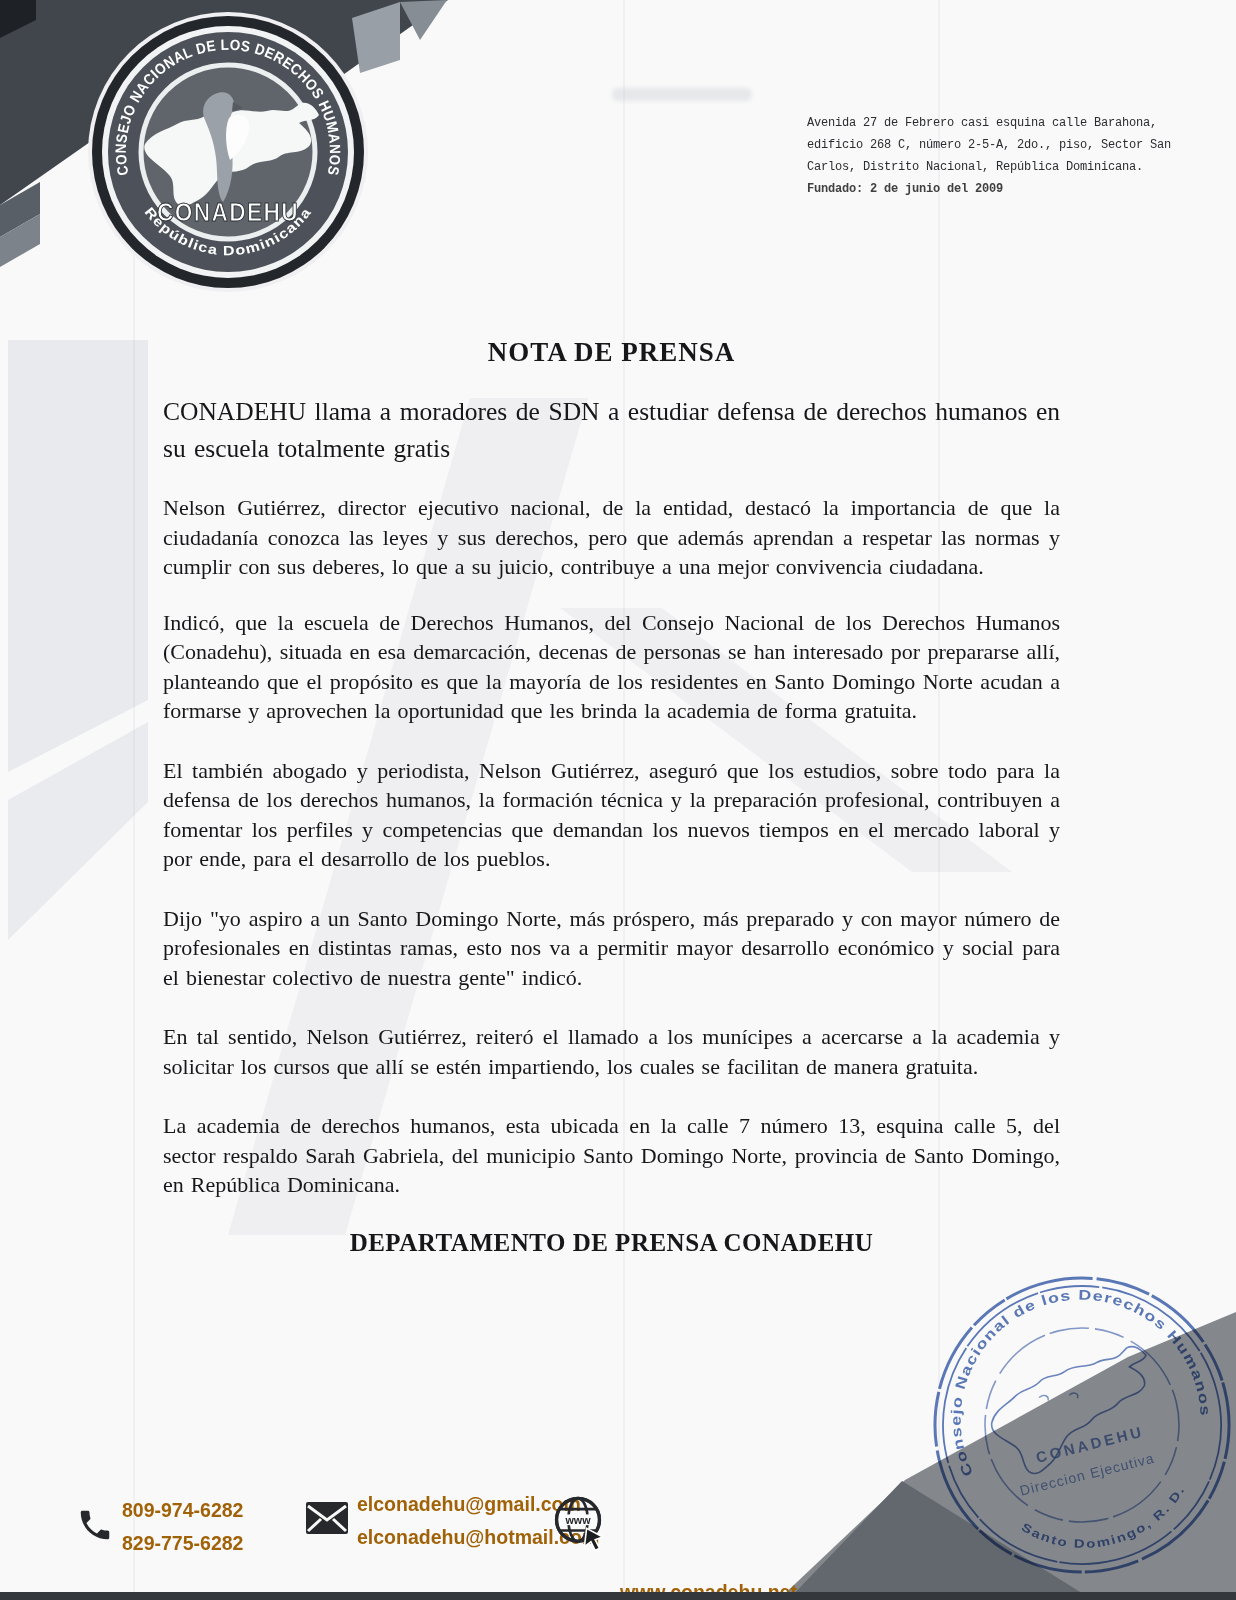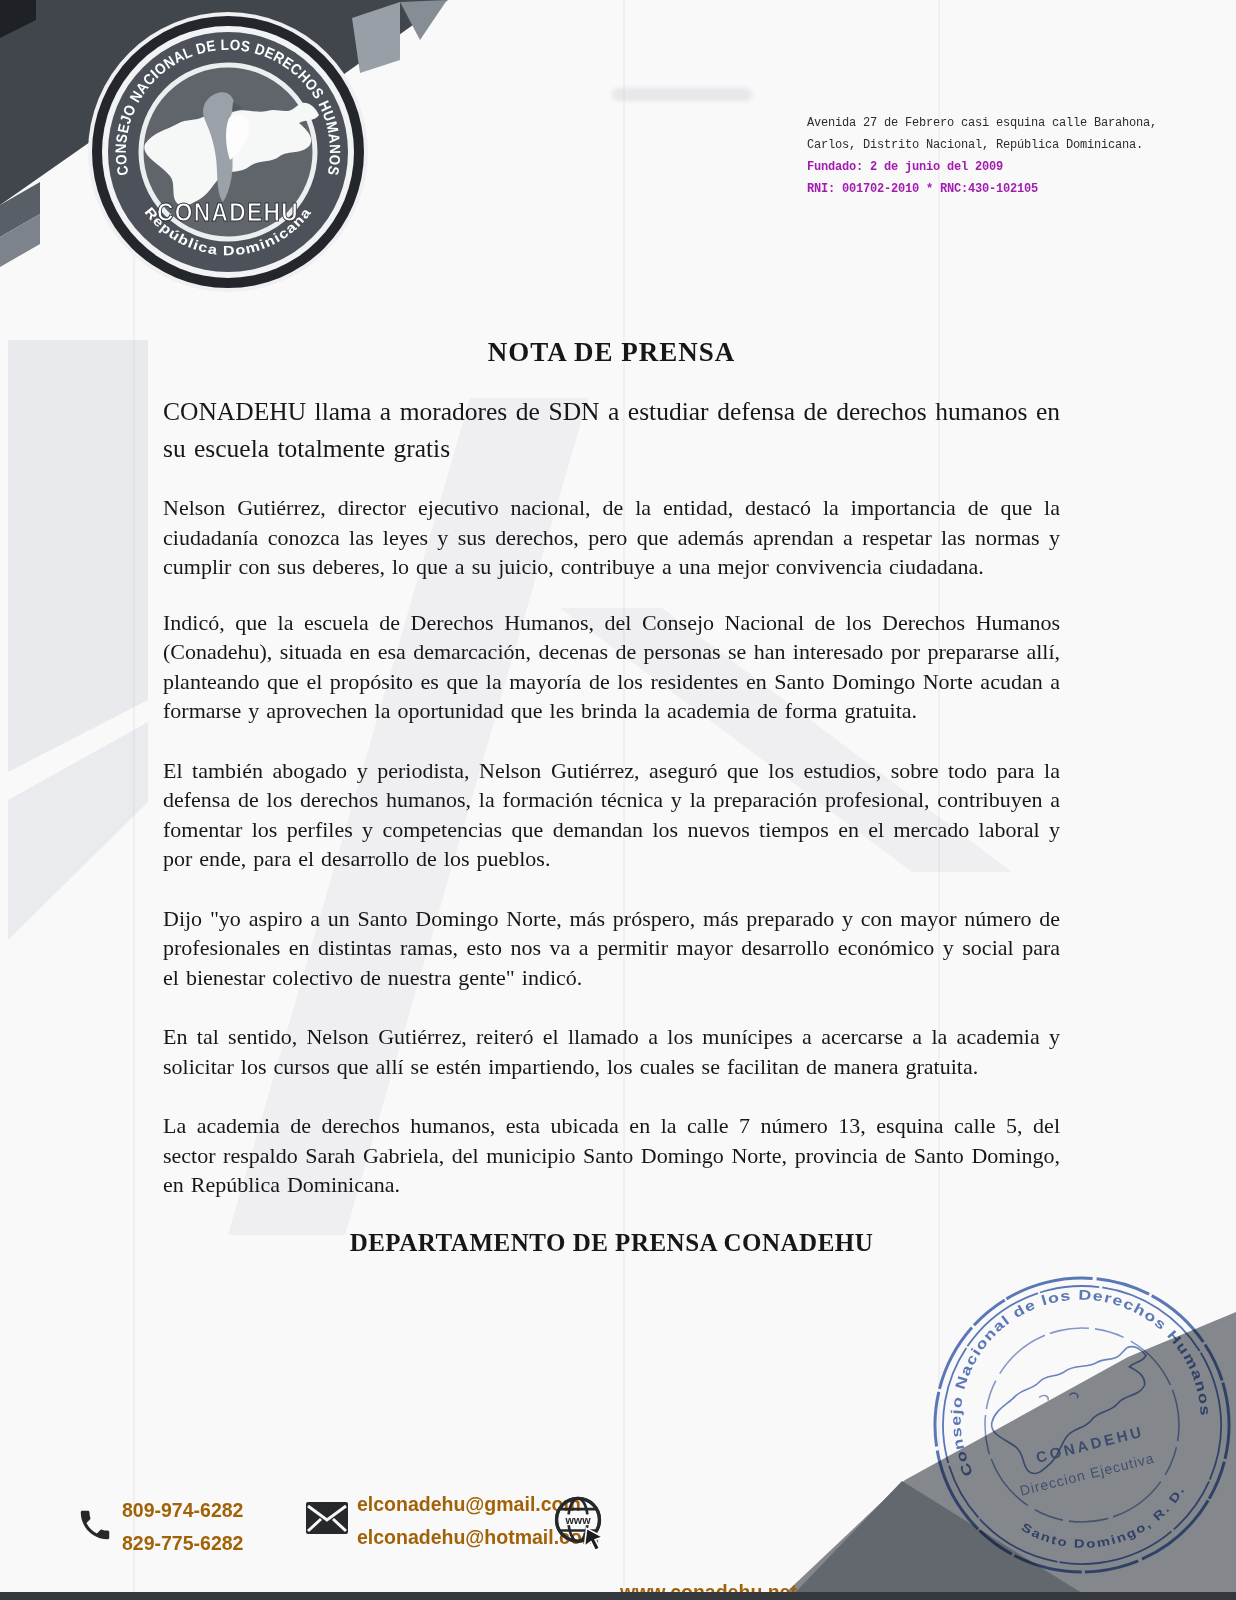--- a/index.html
+++ b/index.html
@@ -26,21 +26,21 @@
   
   .deco-topleft{position:absolute;left:0;top:0;z-index:1;}
   .deco-bottomright{position:absolute;left:0;top:0;z-index:3;}
   .logo-wrap{position:absolute;left:83px;top:6px;z-index:2;}
   
   .addr{
     position:absolute;left:807px;top:112px;width:420px;z-index:2;
     font-family:Liberation Mono, monospace;font-size:12px;line-height:22px;
     color:#2b2c2f;letter-spacing:-0.2px;white-space:nowrap;
   }
-  .addr .bold{font-weight:bold;color:#a21caf;}
+  .addr .bold{font-weight:bold;color:#404040;}
   
   .doc{position:absolute;left:163px;top:292px;width:897px;z-index:2;margin-top:44px;}
   .doc-title{font-size:27px;font-weight:bold;text-align:center;letter-spacing:1px;
     line-height:32px;margin:0 0 26px 0;}
   .headline{font-size:25.5px;line-height:36.5px;text-align:justify;word-spacing:2px;
     margin:0 0 26px 0;}
   .doc p.body-p{font-size:22px;line-height:29.5px;text-align:justify;word-spacing:1.5px;
     margin:0 0 26px 0;}
   .doc p.mb-lg{margin-bottom:30px;}
   .dept{font-size:25px;font-weight:bold;text-align:center;letter-spacing:.5px;
@@ -102,23 +102,23 @@
     <path d="M132,88 C143,83 152,90 151,100 C150,107 146,111 146,117 L149,144
          C151,165 148,183 140,196 C133,187 135,168 133,152 C131,136 127,126 122,114
          C117,102 123,92 132,88 Z" fill="#9ba1a8"></path>
     <path d="M146,112 C158,104 168,112 166,124 C164,137 156,147 147,154 C143,143 141,124 146,112 Z" fill="#fdfdfd"></path>
     <path d="M150,96 L160,102 L149,105 Z" fill="#555a60"></path>
     <text x="145" y="215" text-anchor="middle" font-family="Liberation Sans, sans-serif" font-size="26" font-weight="bold" fill="#ffffff" stroke="#2e3237" stroke-width="1" letter-spacing="1.5" textLength="142" lengthAdjust="spacingAndGlyphs">CONADEHU</text>
   </svg>
 
   <div class="addr">
     <div>Avenida 27 de Febrero casi esquina calle Barahona,</div>
+    <div>edificio 268 C, número 2-5-A, 2do., piso, Sector San</div>
     <div>Carlos, Distrito Nacional, República Dominicana.</div>
     <div class="bold">Fundado: 2 de junio del 2009</div>
-    <div class="bold">RNI: 001702-2010 * RNC:430-102105</div>
   </div>
 
   <div class="doc">
     <h1 class="doc-title">NOTA DE PRENSA</h1>
     <p class="headline">CONADEHU llama a moradores de SDN a estudiar defensa de derechos humanos en su escuela totalmente gratis</p>
     <p class="body-p">Nelson Gutiérrez, director ejecutivo nacional, de la entidad, destacó la importancia de que la ciudadanía conozca las leyes y sus derechos, pero que además aprendan a respetar las normas y cumplir con sus deberes, lo que a su juicio, contribuye a una mejor convivencia ciudadana.</p>
     <p class="body-p mb-lg">Indicó, que la escuela de Derechos Humanos, del Consejo Nacional de los Derechos Humanos (Conadehu), situada en esa demarcación, decenas de personas se han interesado por prepararse allí, planteando que el propósito es que la mayoría de los residentes en Santo Domingo Norte acudan a formarse y aprovechen la oportunidad que les brinda la academia de forma gratuita.</p>
     <p class="body-p mb-lg">El también abogado y periodista, Nelson Gutiérrez, aseguró que los estudios, sobre todo para la defensa de los derechos humanos, la formación técnica y la preparación profesional, contribuyen a fomentar los perfiles y competencias que demandan los nuevos tiempos en el mercado laboral y por ende, para el desarrollo de los pueblos.</p>
     <p class="body-p mb-lg">Dijo "yo aspiro a un Santo Domingo Norte, más próspero, más preparado y con mayor número de profesionales en distintas ramas, esto nos va a permitir mayor desarrollo económico y social para el bienestar colectivo de nuestra gente" indicó.</p>
     <p class="body-p mb-lg">En tal sentido, Nelson Gutiérrez, reiteró el llamado a los munícipes a acercarse a la academia y solicitar los cursos que allí se estén impartiendo, los cuales se facilitan de manera gratuita.</p>

